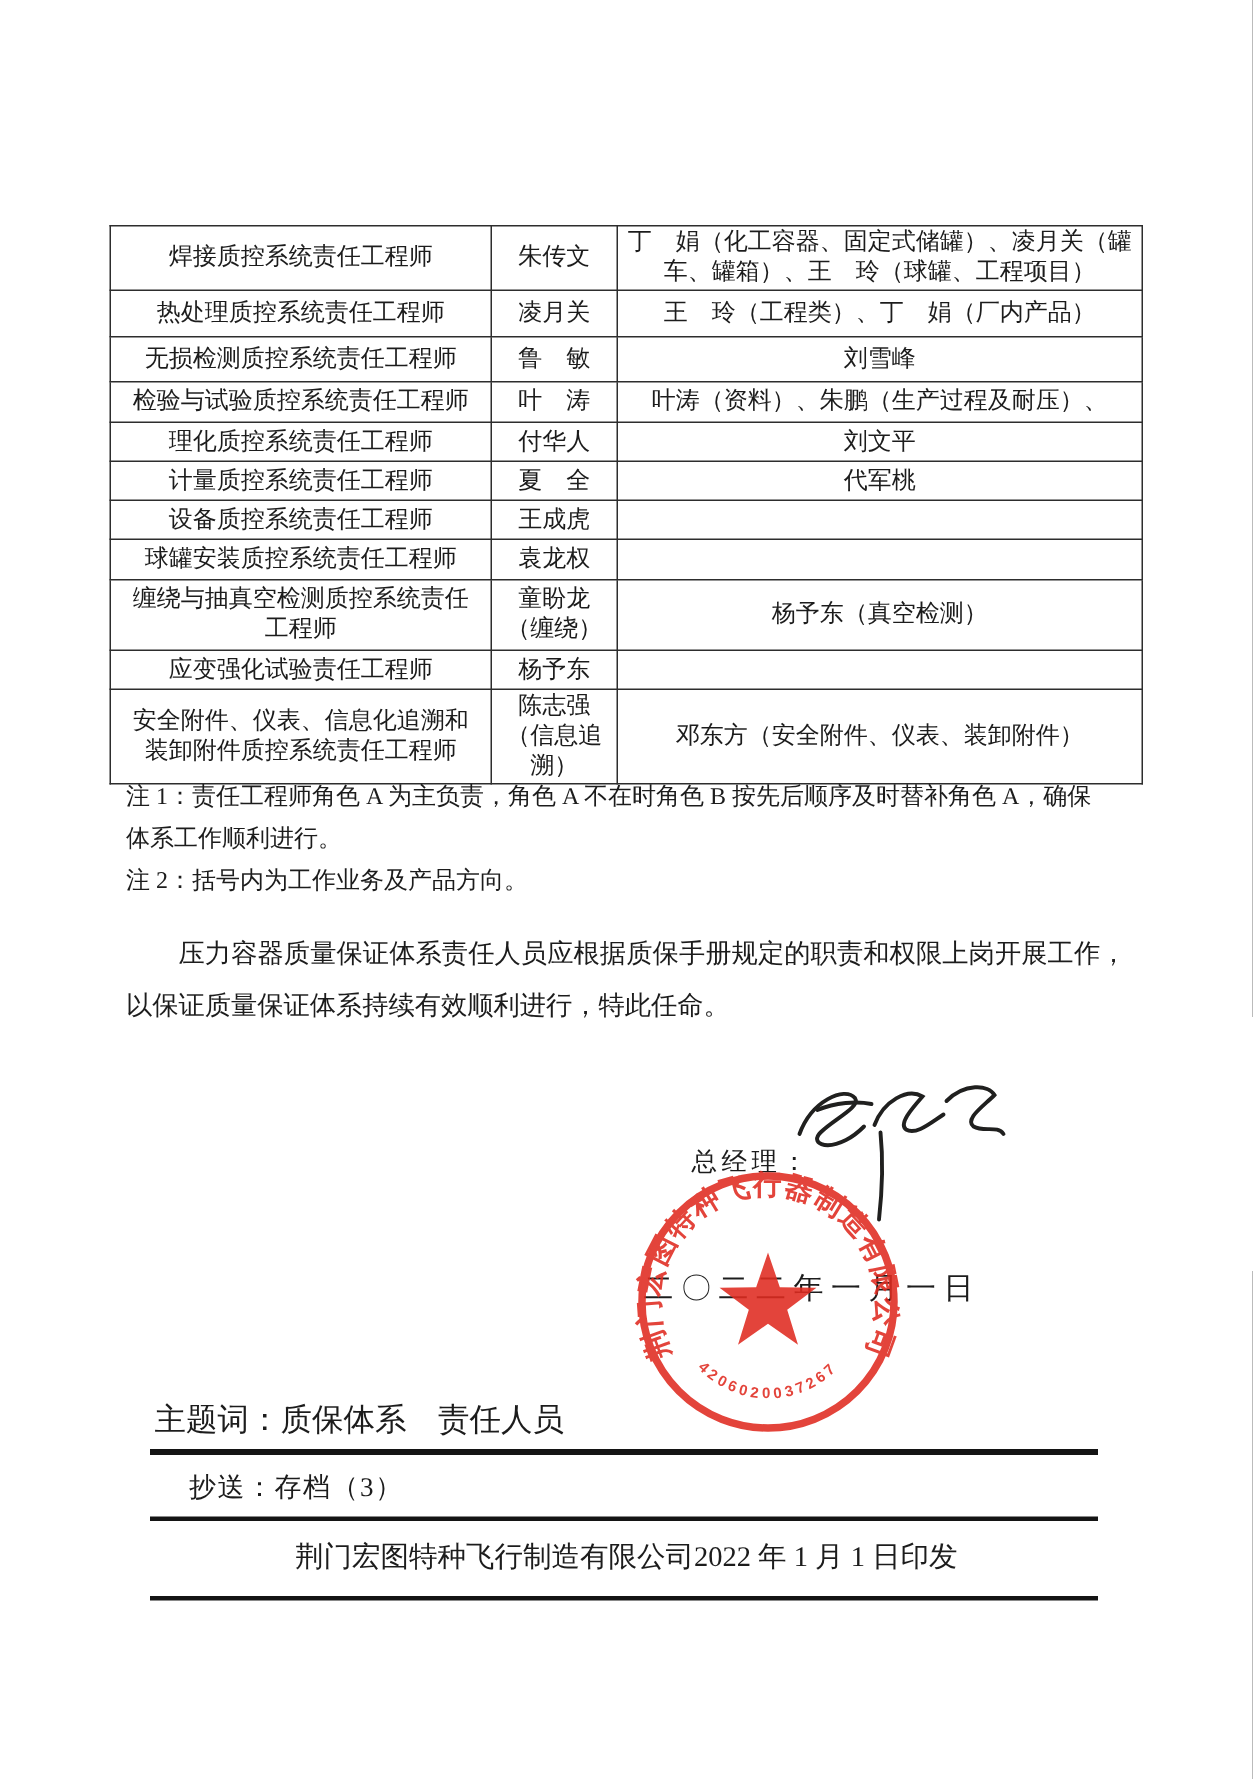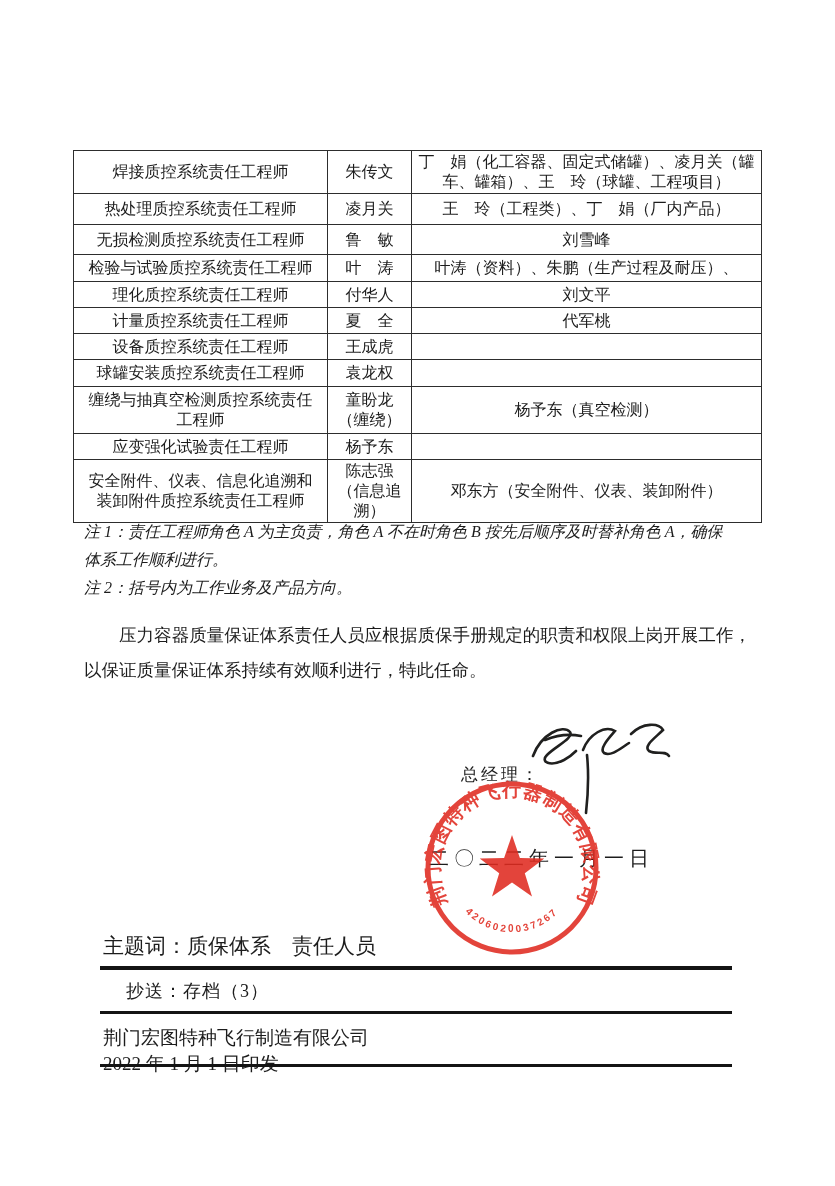--- a/index.html
+++ b/index.html
@@ -26,21 +26,21 @@
   .doc-table tr:nth-child(4) td{height:24px}
   .doc-table tr:nth-child(5) td{height:23px}
   .doc-table tr:nth-child(6) td{height:23px}
   .doc-table tr:nth-child(7) td{height:23px}
   .doc-table tr:nth-child(8) td{height:24px}
   .doc-table tr:nth-child(9) td{height:44px}
   .doc-table tr:nth-child(10) td{height:23px}
   .doc-table tr:nth-child(11) td{height:58px}
   
   .notes{position:absolute; left:84px; top:518px; width:648px;
-    font-size:16px; line-height:28px;font-style:italic;}
+    font-size:16px; line-height:28px;}
   
   .body-text{position:absolute; left:84px; top:618px; width:667px;
     font-size:17.5px; line-height:35px; text-align:justify;}
   .body-text p{margin:0; text-indent:2em;}
   
   .gm-label{position:absolute; left:461px; top:763px; font-size:17px;
     letter-spacing:3px; z-index:3;}
   .signature-svg{position:absolute; left:523px; top:710px; z-index:4;}
   .seal-svg{position:absolute; left:423px; top:779px; z-index:5; opacity:.88;}
   .seal-date{position:absolute; left:429px; top:845px; font-size:20px;
@@ -48,21 +48,21 @@
   
   .subject-line{position:absolute; left:103px; top:932px;
     font-family:"Liberation Sans","DejaVu Sans",sans-serif;
     font-weight:normal; font-size:21px; z-index:2;}
   .rule{position:absolute; left:100px; width:632px; background:#141414; z-index:6;}
   .rule-1{top:966px; height:4px;}
   .rule-2{top:1011px; height:3px;}
   .rule-3{top:1064px; height:3px;}
   .copy-line{position:absolute; left:126px; top:979px; font-size:18px; letter-spacing:1px;}
   .issuer-line{position:absolute; left:103px; top:1025px; width:629px;
-    font-size:19px; display:flex; justify-content:center;flex-direction:column;}
+    font-size:19px; display:flex; justify-content:center;}
 </style>
 </head>
 <body>
 
 <div class="page">
 
   <table class="doc-table">
     <colgroup>
         <col style="width:254px">
         <col style="width:84px">

